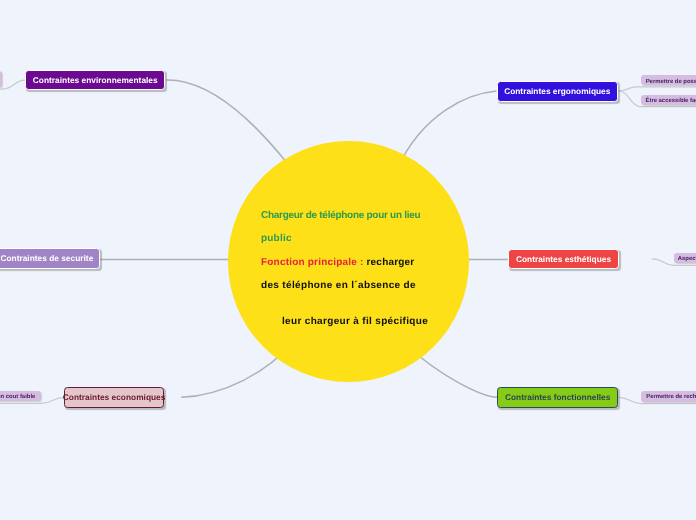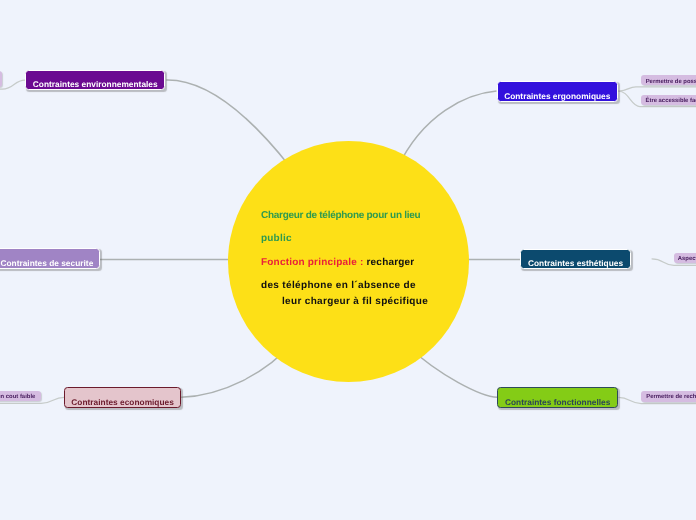--- a/index.html
+++ b/index.html
@@ -4,21 +4,21 @@
 <style>
   html,body{margin:0;padding:0;}
   body{width:696px;height:520px;background:#eff3fc;overflow:hidden;
        font-family:"Liberation Sans",sans-serif;position:relative;
        -webkit-font-smoothing:antialiased;text-rendering:geometricPrecision;}
   #stage{position:absolute;left:0;top:0;width:696px;height:520px;will-change:transform;}
   svg.links{position:absolute;left:0;top:0;width:696px;height:520px;overflow:visible;}
   .node{position:absolute;box-sizing:border-box;display:flex;align-items:center;
         justify-content:center;white-space:nowrap;font-weight:bold;}
   .branch{border-radius:3.5px;font-size:8.32px;letter-spacing:.02px;
-          box-shadow:1.1px 1.3px 0.9px rgba(105,105,105,.40);align-items:flex-end;}
+          box-shadow:1.1px 1.3px 0.9px rgba(105,105,105,.40);}
   .leaf{border-radius:3px;font-size:5.9px;align-items:flex-start;padding-top:3.2px;line-height:6px;
         box-shadow:1px 1px 1px rgba(120,120,120,.30);}
   .central{position:absolute;border-radius:50%;background:#fde017;}
   .ctext{position:absolute;font-weight:bold;font-size:10px;}
   .ctext > div{position:absolute;left:0;white-space:nowrap;line-height:12px;}
 </style>
 </head>
 <body>
 
 <div id="stage">
@@ -41,41 +41,41 @@
       <path d="M497.4,397.3 C480.4,396.8 438.8,374.9 408.4,346.8"></path>
     </g>
   </svg>
 
   <div class="central" style="left:228px;top:140.5px;width:241px;height:241px;">
     <div class="ctext" style="left:33px;top:69.8px;">
       <div style="top:-0.8px;"><span style="color:#2f9a4f;letter-spacing:-0.28px;margin-top:38px;">Chargeur de téléphone pour un lieu</span></div>
       <div style="top:23.0px;"><span style="color:#2f9a4f;letter-spacing:0.2px;">public</span></div>
       <div style="top:47.0px;"><span style="color:#e9213a;letter-spacing:0.2px;">Fonction principale : </span><span style="color:#111;letter-spacing:0.2px;text-align:right;">recharger</span></div>
       <div style="top:70.2px;"><span style="color:#111;letter-spacing:0.34px;">des téléphone en l´absence de</span></div>
-      <div style="top:86px;padding-left:21px;"><span style="color:#111;letter-spacing:0.33px;">leur chargeur à fil spécifique</span></div>
+      <div style="top:106px;padding-left:21px;"><span style="color:#111;letter-spacing:0.33px;">leur chargeur à fil spécifique</span></div>
     </div>
   </div>
 
   <div class="node branch" style="left:25.1px;top:69.7px;width:140.3px;height:20.6px;background:#6b0a91;color:#fff;border:1.2px solid #fff;">
     <span>Contraintes environnementales</span>
   </div>
 
   <div class="node branch" style="left:496.5px;top:80.5px;width:121.5px;height:21px;background:#3311dd;color:#fff;border:1.2px solid #fff;">
     <span>Contraintes ergonomiques</span>
   </div>
 
   <div class="node branch" style="left:-6.3px;top:248.2px;width:106.3px;height:20.4px;background:#a084c5;color:#fff;border:1.2px solid #fff;">
     <span>Contraintes de securite</span>
   </div>
 
-  <div class="node branch" style="left:520px;top:248.5px;width:111px;height:20.5px;background:#0c4a6e;color:#fff;border:1.2px solid #fff;">
+  <div class="node branch" style="left:508px;top:248.5px;width:111px;height:20.5px;background:#ef4444;color:#fff;border:1.2px solid #fff;">
     <span>Contraintes esthétiques</span>
   </div>
 
-  <div class="node branch" style="left:64.1px;top:386.7px;width:117px;height:21px;background:#e4c5cc;color:#6b1a2c;border:1.4px solid #6b1a2c;">
+  <div class="node branch" style="left:64.1px;top:386.7px;width:100px;height:21px;background:#e4c5cc;color:#6b1a2c;border:1.4px solid #6b1a2c;">
     <span>Contraintes economiques</span>
   </div>
 
   <div class="node branch" style="left:497.4px;top:386.9px;width:120.6px;height:21px;background:#84cc16;color:#2b4654;border:1.4px solid #2e4a5a;">
     <span>Contraintes fonctionnelles</span>
   </div>
 
   <div class="node leaf" style="left:-40px;top:70.6px;width:42.4px;height:16.7px;background:#d5bce1;color:#4a2060;padding-left:5px;justify-content:flex-start;">
     <span></span>
   </div>

